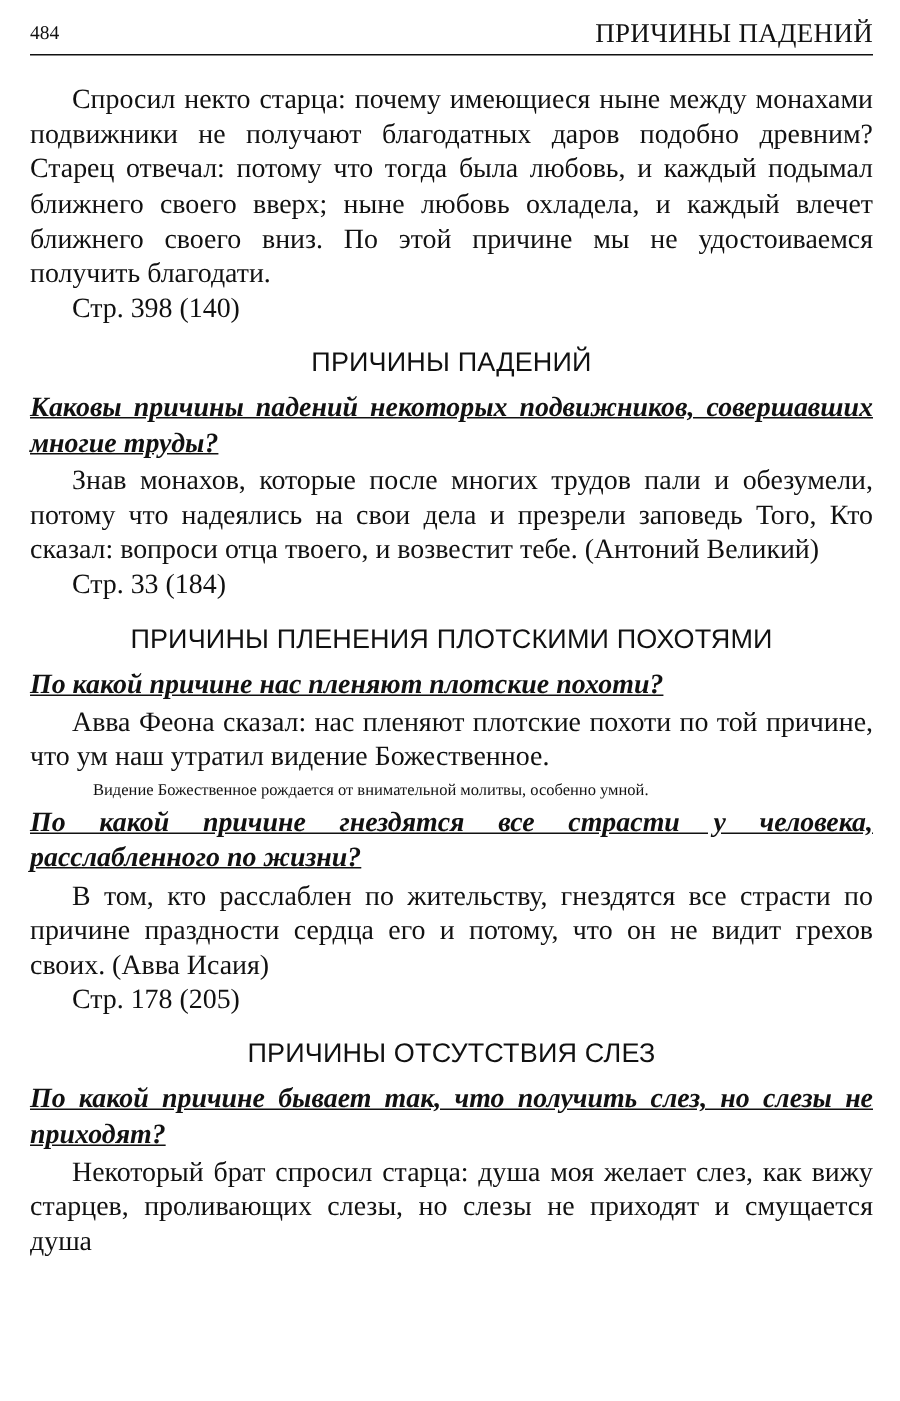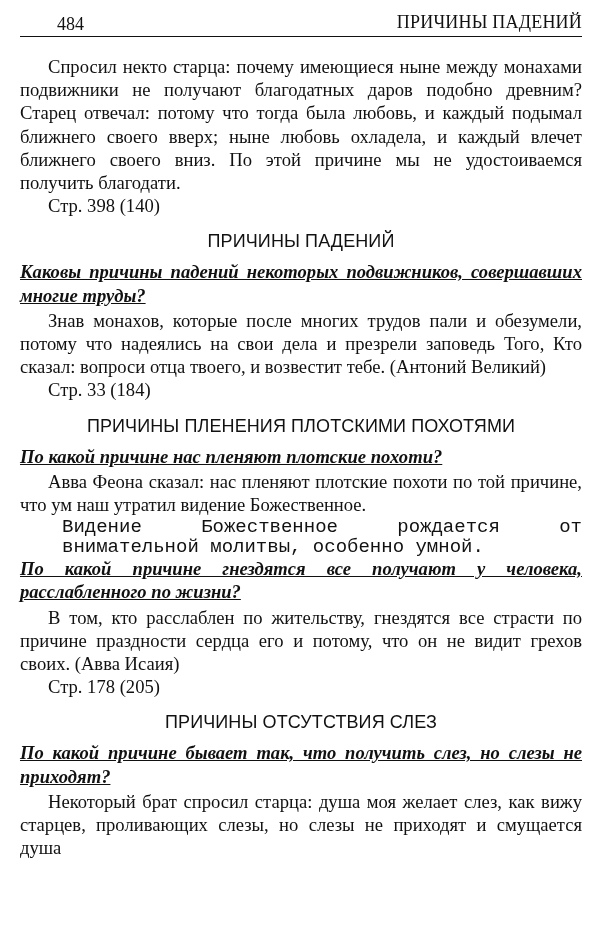--- a/index.html
+++ b/index.html
@@ -1,30 +1,30 @@
 <!DOCTYPE html>
 <html><head>
 <meta charset="utf-8">
 <style>
   html, body { margin: 0; padding: 0; background: #ffffff; }
   body { width: 600px; height: 934px; overflow: hidden; position: relative; color: #111; }
   .page { position: absolute; left: 20px; top: 0; width: 562px; }
   .running-head { position: absolute; left: 0; top: 12px; width: 562px; height: 22px;
     font-family: "Liberation Serif", serif; font-size: 16px; }
-  .rh-num { position: absolute; left: 0; top: 2px; font-size: 18px; margin-left: 37px; }
+  .rh-num { position: absolute; left: 0; top: 2px; font-size: 13px; }
   .rh-title { position: absolute; right: 0; top: 0; font-size: 18px; letter-spacing: 0.2px; }
   .rule { position: absolute; left: 0; top: 36px; width: 562px; height: 0; border-top: 1.6px solid #111; }
   .content { position: absolute; left: 0; top: 55px; width: 562px;
     font-family: "Liberation Serif", serif; font-size: 18.6px; line-height: 23.2px; }
   p { margin: 0; text-align: justify; }
   .indent { text-indent: 28px; }
   .ref { padding-left: 28px; }
   .h { font-family: "Liberation Sans", sans-serif; font-size: 18px; text-align: center; margin: 12px 0 7px 0; line-height: 24px; letter-spacing: 0.1px; }
   .q { font-style: italic; font-weight: bold; margin-bottom: 2px; text-decoration: underline; }
-  .note { font-family: Liberation Mono, monospace; font-size: 19px; line-height: 20px; padding-left: 42px; margin-top: 1px; }
+  .note { font-family: Liberation Serif, serif; font-size: 11px; line-height: 20px; padding-left: 42px; margin-top: 1px; }
 </style>
 </head>
 <body>
 
 <div class="page">
   <div class="running-head">
     <span class="rh-num">484</span>
     <span class="rh-title">ПРИЧИНЫ ПАДЕНИЙ</span>
   </div>
   <div class="rule"></div>
@@ -41,21 +41,21 @@
     </div>
 
     <div>
       <div class="h">ПРИЧИНЫ ПЛЕНЕНИЯ ПЛОТСКИМИ ПОХОТЯМИ</div>
       <p class="q">По какой причине нас пленяют плотские похоти?</p>
       <p class="indent">Авва Феона сказал: нас пленяют плотские похоти по той причине, что ум наш утратил видение Божественное.</p>
       <p class="note">Видение Божественное рождается от внимательной молитвы, особенно умной.</p>
     </div>
 
     <div>
-      <p class="q">По какой причине гнездятся все получают у человека, расслабленного по жизни?</p>
+      <p class="q">По какой причине гнездятся все страсти у человека, расслабленного по жизни?</p>
       <p class="indent">В том, кто расслаблен по жительству, гнездятся все страсти по причине праздности сердца его и потому, что он не видит грехов своих. (Авва Исаия)</p>
       <p class="ref">Стр. 178 (205)</p>
     </div>
 
     <div>
       <div class="h">ПРИЧИНЫ ОТСУТСТВИЯ СЛЕЗ</div>
       <p class="q">По какой причине бывает так, что получить слез, но слезы не приходят?</p>
       <p class="indent">Некоторый брат спросил старца: душа моя желает слез, как вижу старцев, проливающих слезы, но слезы не приходят и смущается душа</p>
     </div>
   </div>

